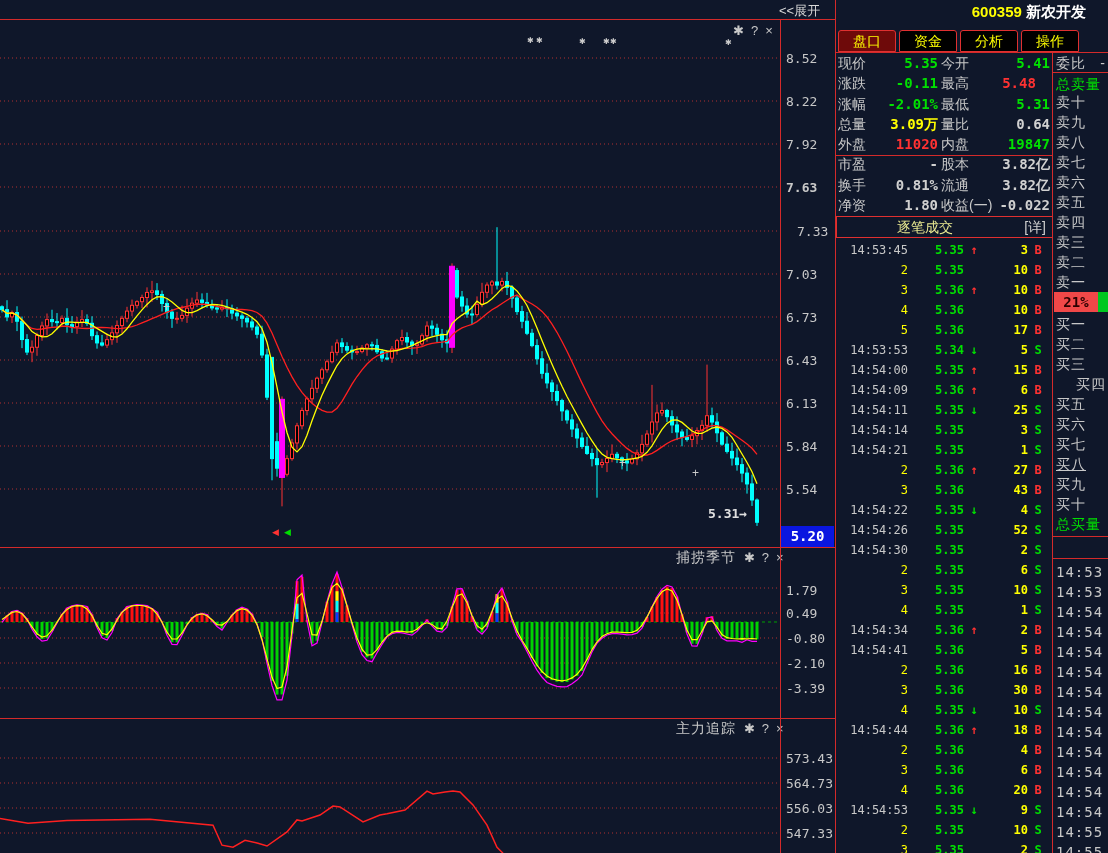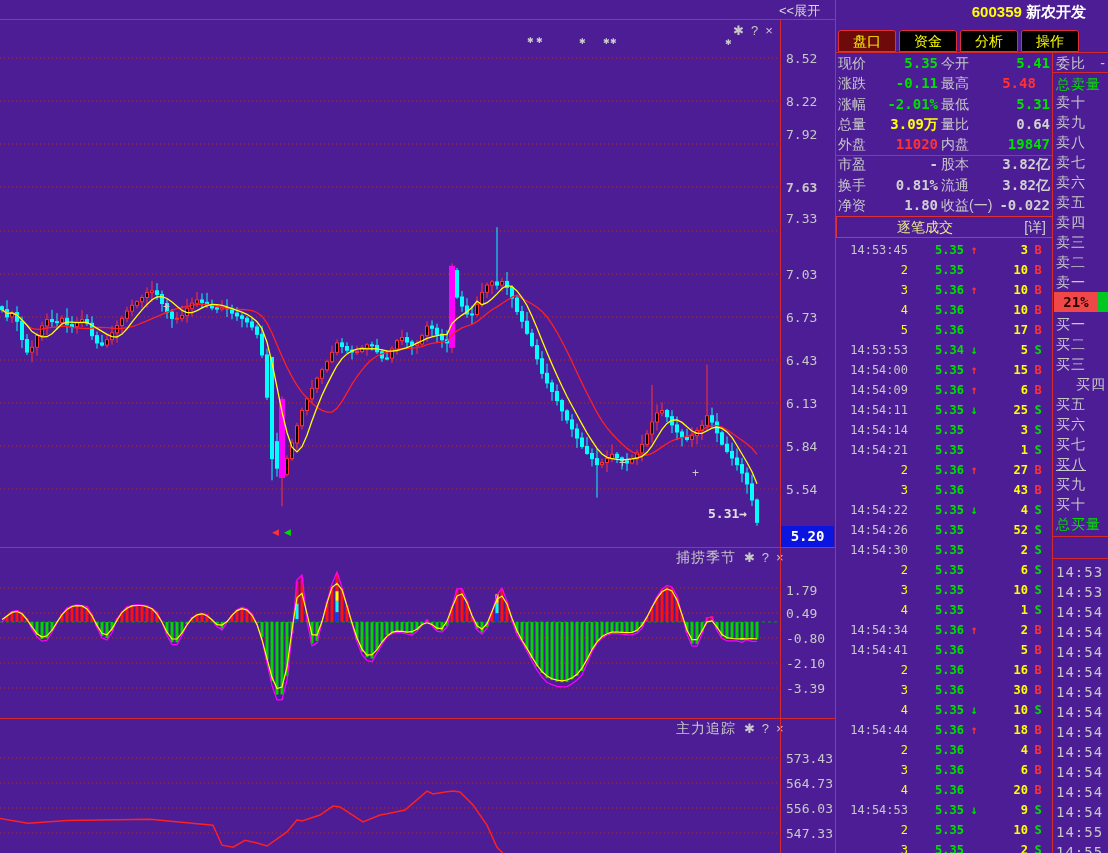--- a/index.html
+++ b/index.html
@@ -1,16 +1,16 @@
 <!DOCTYPE html>
 <html><head>
 <meta charset="utf-8">
 <style>
   html,body{margin:0;padding:0;background:#000;}
-  #screen{position:relative;width:1108px;height:853px;background:#4c1d95;overflow:hidden;
+  #screen{position:relative;width:1108px;height:853px;background:#0f172a;overflow:hidden;
           font-family:"Liberation Sans",sans-serif;color:#c8c8c8;}
   .hline{position:absolute;height:1px;background:#d42a2a;}
   .vline{position:absolute;width:1px;background:#d42a2a;}
   .axlab{position:absolute;left:786px;width:46px;font:13px "DejaVu Sans Mono",monospace;color:#c8c8c8;}
   .panel-head{position:absolute;font-size:14px;color:#c8c8c8;letter-spacing:1px;white-space:nowrap;}
   .icn{color:#c8c8c8;cursor:default;padding:0 3px;font-size:13px;}
   .marker{position:absolute;line-height:1;}
   #expand{position:absolute;left:779px;top:2px;width:54px;font-size:13px;color:#d8d8d8;white-space:nowrap;}
   #stock-head{position:absolute;right:22px;top:3px;font-size:15px;font-weight:bold;white-space:nowrap;}
   #tabs{position:absolute;left:838px;top:30px;width:244px;height:22px;display:flex;gap:3px;}
@@ -553,23 +553,23 @@
     <span class="icn">✱</span><span class="icn">?</span><span class="icn">×</span>
   </div>
   <div class="panel-head" style="left:676px;top:720px">
     <span>主力追踪</span>
     <span class="icn">✱</span><span class="icn">?</span><span class="icn">×</span>
   </div>
 
   <div id="axis-main">
       <div class="axlab" style="top: 51px;">8.52</div>
       <div class="axlab" style="top: 94px;">8.22</div>
-      <div class="axlab" style="top: 127px;">7.92</div>
+      <div class="axlab" style="top: 137px;">7.92</div>
       <div class="axlab" style="top: 180px; font-weight: bold;">7.63</div>
-      <div class="axlab" style="top: 211px;">7.33</div>
+      <div class="axlab" style="top: 224px; margin-left: 11px;">7.33</div>
       <div class="axlab" style="top: 267px;">7.03</div>
       <div class="axlab" style="top: 310px;">6.73</div>
       <div class="axlab" style="top: 353px;">6.43</div>
       <div class="axlab" style="top: 396px;">6.13</div>
       <div class="axlab" style="top: 439px;">5.84</div>
       <div class="axlab" style="top: 482px;">5.54</div>
     </div>
   <div id="axis-osc">
       <div class="axlab" style="top: 583px;">1.79</div>
       <div class="axlab" style="top: 606px;">0.49</div>

